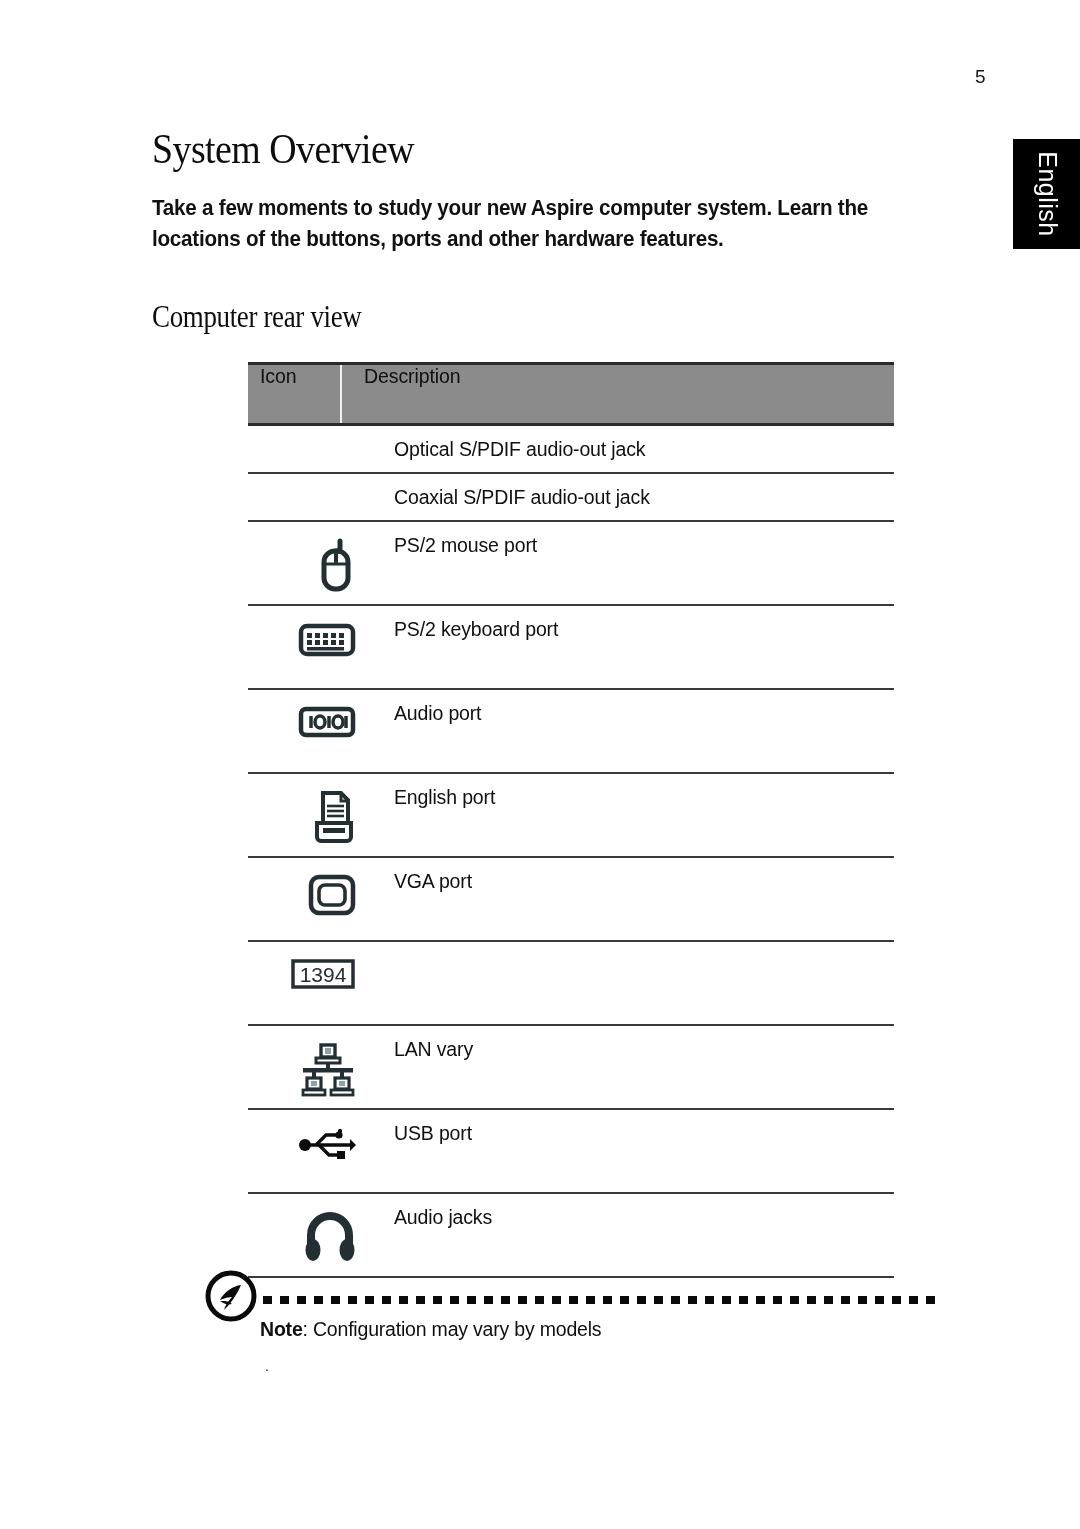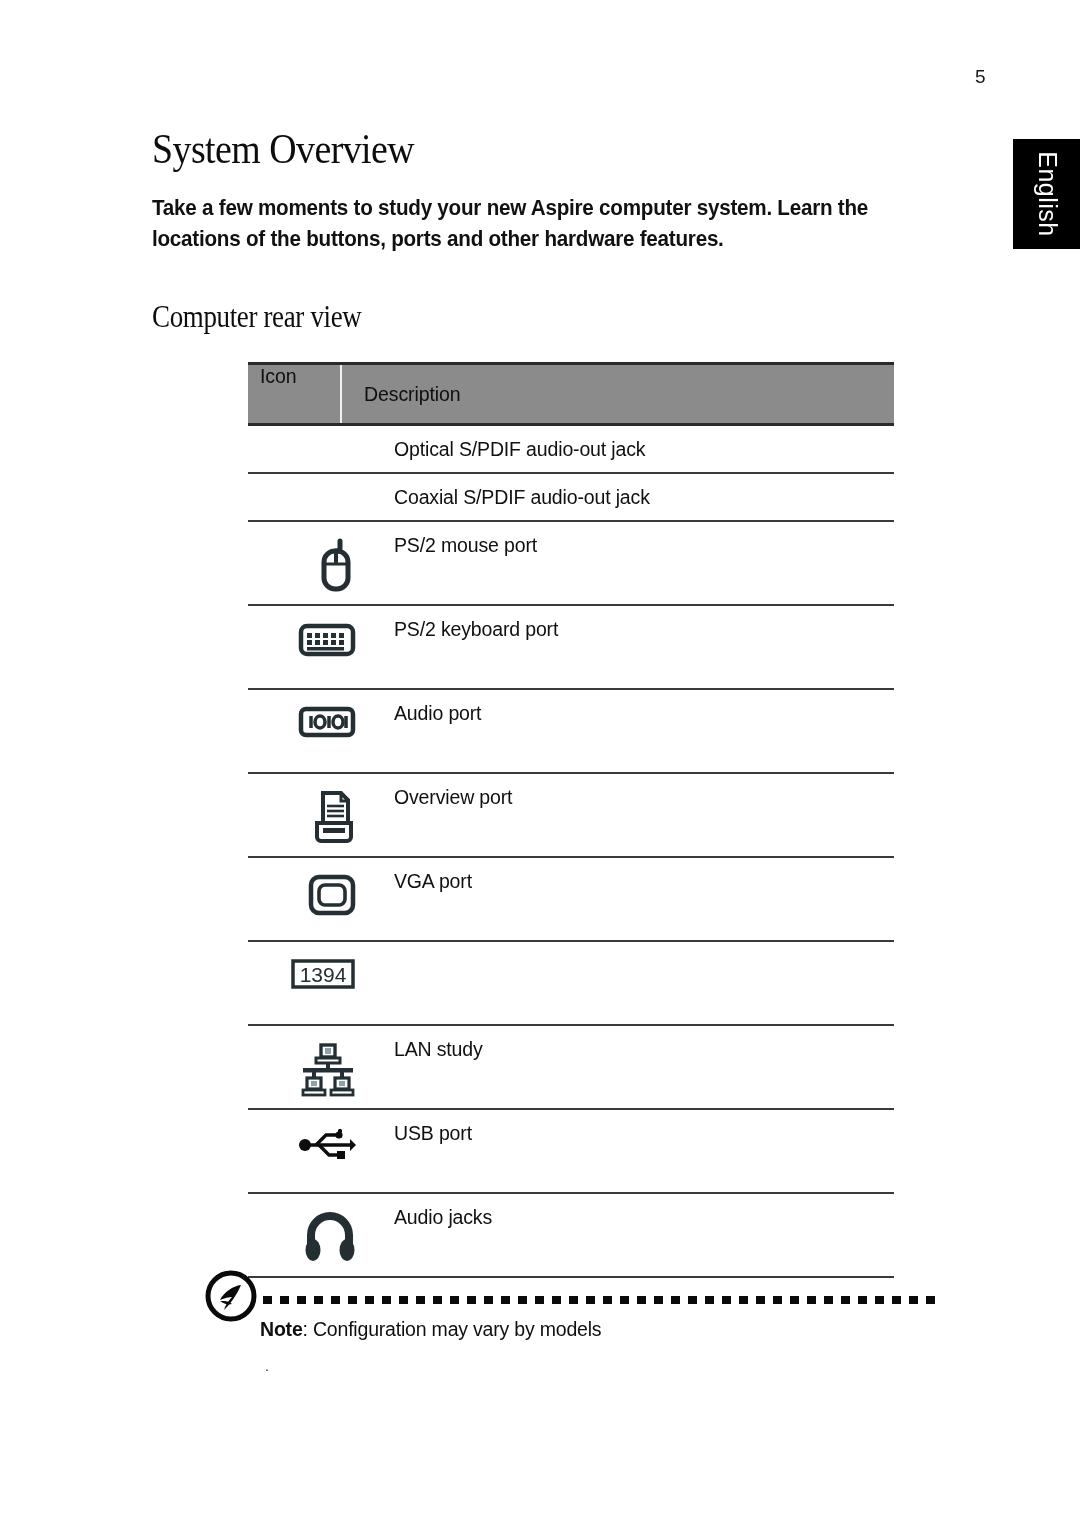--- a/index.html
+++ b/index.html
@@ -110,21 +110,20 @@
   .tbl-header .col-icon {
     width: 94px;
     border-right: 2px solid #f2f2f2;
     box-sizing: border-box;
     display: flex;
     padding-left: 12px;
   }
   .tbl-header .col-desc {
     flex: 1;
     display: flex;
-    align-items: center;
     padding-left: 22px;
   }
   .tbl-header span {
     font-size: 19.5px;
     color: #0f0f0f;
     letter-spacing: -0.1px;
   }
 
   .tbl-row {
     display: flex;
@@ -290,21 +289,21 @@
         <path d="M29 3 v8 h7" fill="none" stroke="#232f33" stroke-width="3"></path>
         <g stroke="#232f33" stroke-width="2.6">
           <line x1="15" y1="16" x2="32" y2="16"></line>
           <line x1="15" y1="21" x2="32" y2="21"></line>
           <line x1="15" y1="26" x2="32" y2="26"></line>
         </g>
         <path d="M5 33 h34 v14 a4 4 0 0 1 -4 4 h-26 a4 4 0 0 1 -4 -4 z" fill="#ffffff" stroke="#232f33" stroke-width="4"></path>
         <rect x="11" y="38" width="22" height="5" fill="#232f33"></rect>
       </svg>
     </div>
-    <div class="cell-desc">Overview port</div>
+    <div class="cell-desc">English port</div>
   </div>
 
   <div class="tbl-row tall">
     <div class="cell-icon">
       <svg class="icon-box" width="48" height="42" viewBox="0 0 48 42">
         <rect x="3" y="3" width="42" height="36" rx="8" ry="8" fill="none" stroke="#232f33" stroke-width="4.5"></rect>
         <rect x="11" y="11" width="26" height="20" rx="6" ry="6" fill="none" stroke="#232f33" stroke-width="3.6"></rect>
       </svg>
     </div>
     <div class="cell-desc">VGA port</div>
@@ -334,21 +333,21 @@
 
         <rect x="7" y="36" width="14" height="11" fill="none" stroke="#232f33" stroke-width="3.2"></rect>
         <rect x="11" y="39" width="6" height="5" fill="#8aa2aa"></rect>
         <rect x="3" y="48" width="22" height="5" fill="none" stroke="#232f33" stroke-width="2.8"></rect>
 
         <rect x="35" y="36" width="14" height="11" fill="none" stroke="#232f33" stroke-width="3.2"></rect>
         <rect x="39" y="39" width="6" height="5" fill="#8aa2aa"></rect>
         <rect x="31" y="48" width="22" height="5" fill="none" stroke="#232f33" stroke-width="2.8"></rect>
       </svg>
     </div>
-    <div class="cell-desc">LAN study</div>
+    <div class="cell-desc">LAN vary</div>
   </div>
 
   <div class="tbl-row tall">
     <div class="cell-icon">
       <svg class="icon-box" width="58" height="36" viewBox="0 0 58 36">
         <circle cx="7" cy="19" r="6" fill="#0d0d0d"></circle>
         <line x1="7" y1="19" x2="52" y2="19" stroke="#0d0d0d" stroke-width="3.4"></line>
         <polygon points="52,13 58,19 52,25" fill="#0d0d0d"></polygon>
         <path d="M18 19 L28 9 L40 9" fill="none" stroke="#0d0d0d" stroke-width="3.4"></path>
         <circle cx="41" cy="9" r="3.6" fill="#0d0d0d"></circle>

